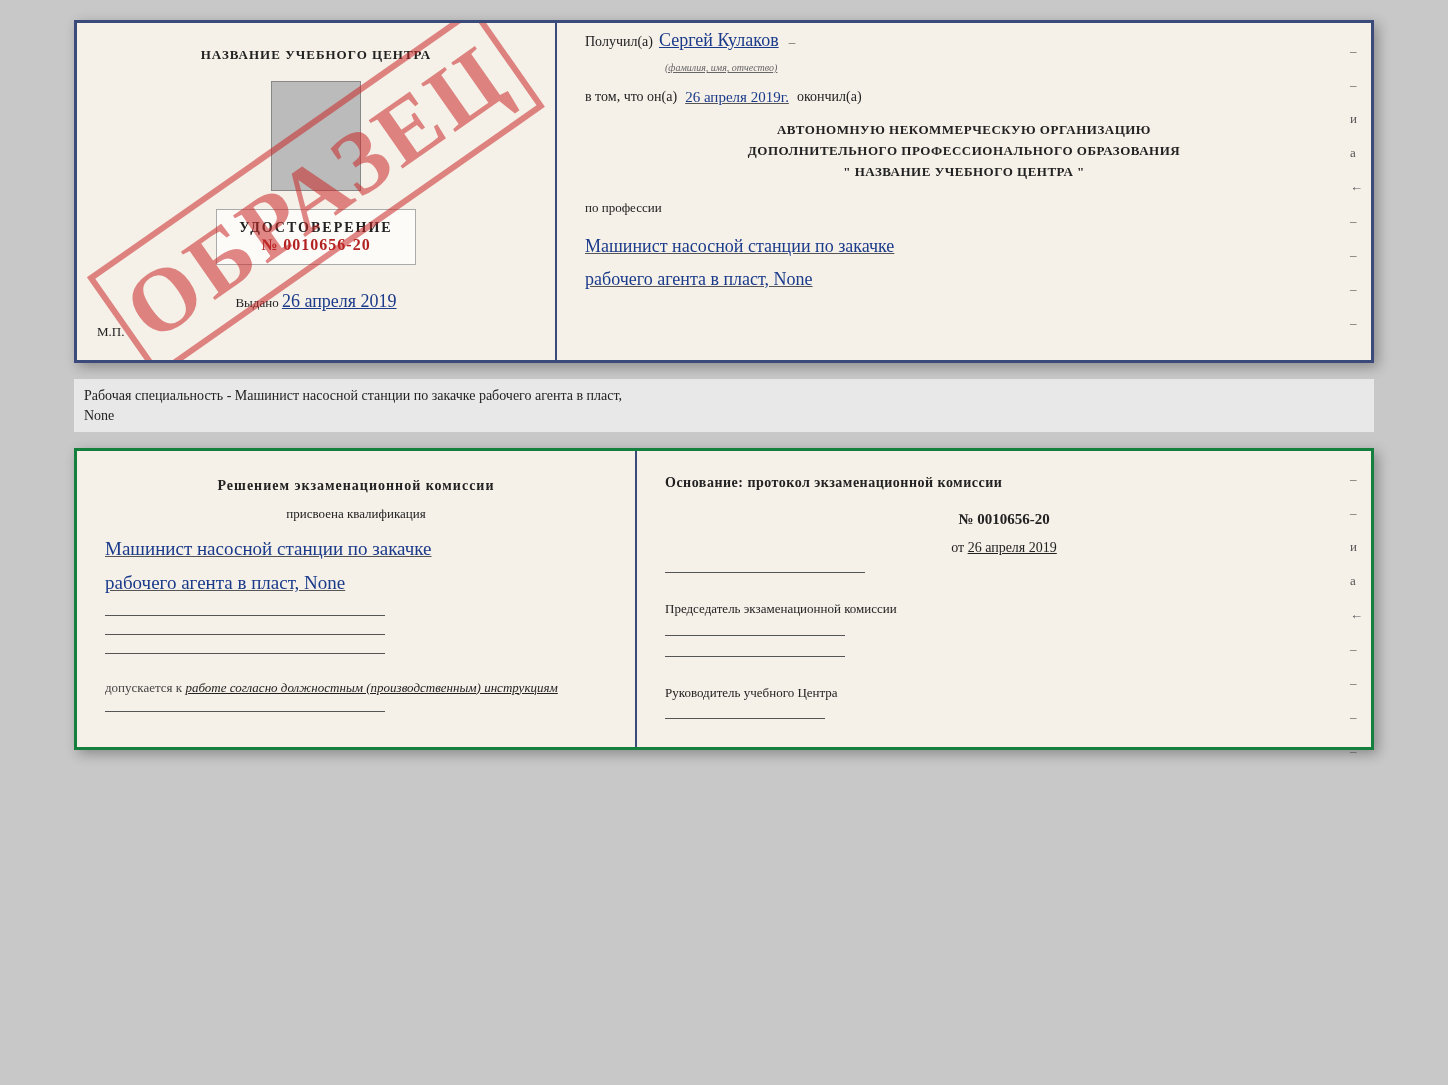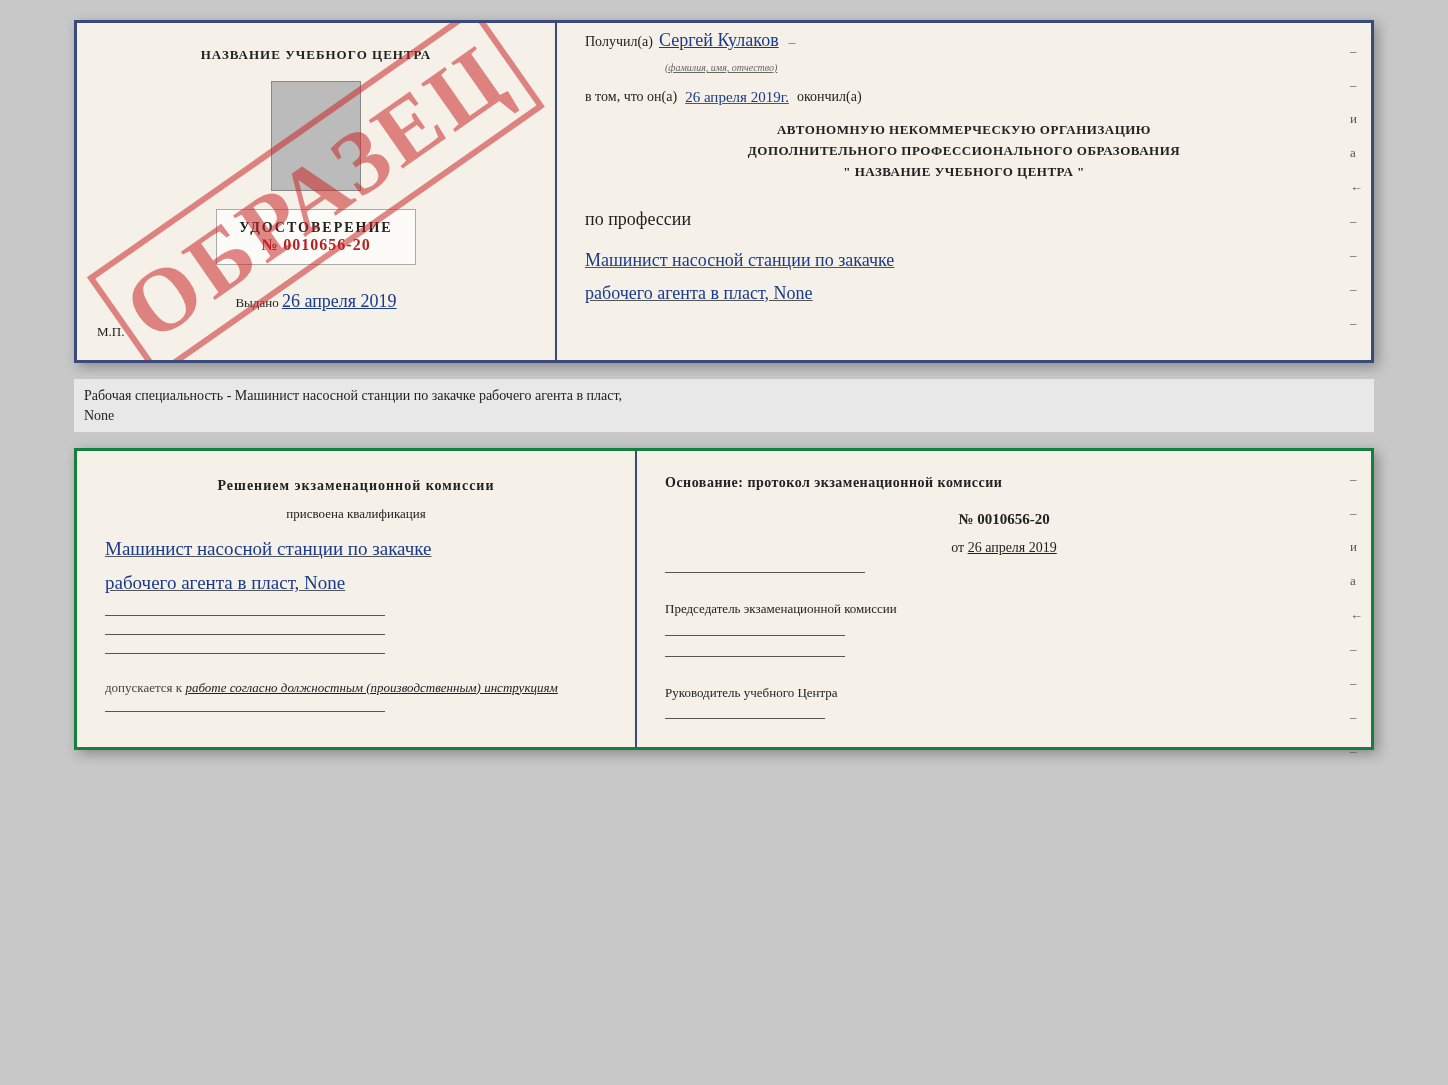--- a/index.html
+++ b/index.html
@@ -169,23 +169,23 @@
       text-transform: uppercase;
     }
 
     .org-name-quotes {
       font-size: 13px;
       font-weight: bold;
       text-transform: uppercase;
     }
 
     .profession-label {
-      font-size: 18px;
-      color: #222;
-      margin-top: 13px;
+      font-size: 13px;
+      color: #222;
+      margin-top: 4px;
     }
 
     .profession-handwritten {
       font-family: 'Brush Script MT', cursive, 'Comic Sans MS';
       font-size: 18px;
       color: #1a3a8a;
       text-decoration: underline;
       text-decoration-color: #555;
       line-height: 1.8;
       display: block;

